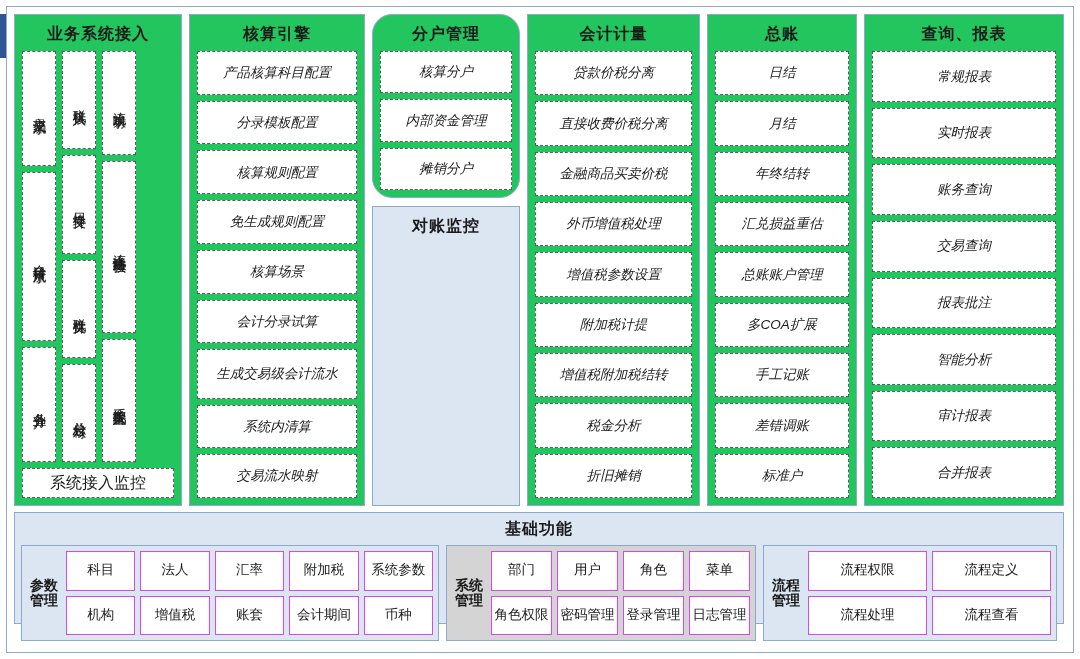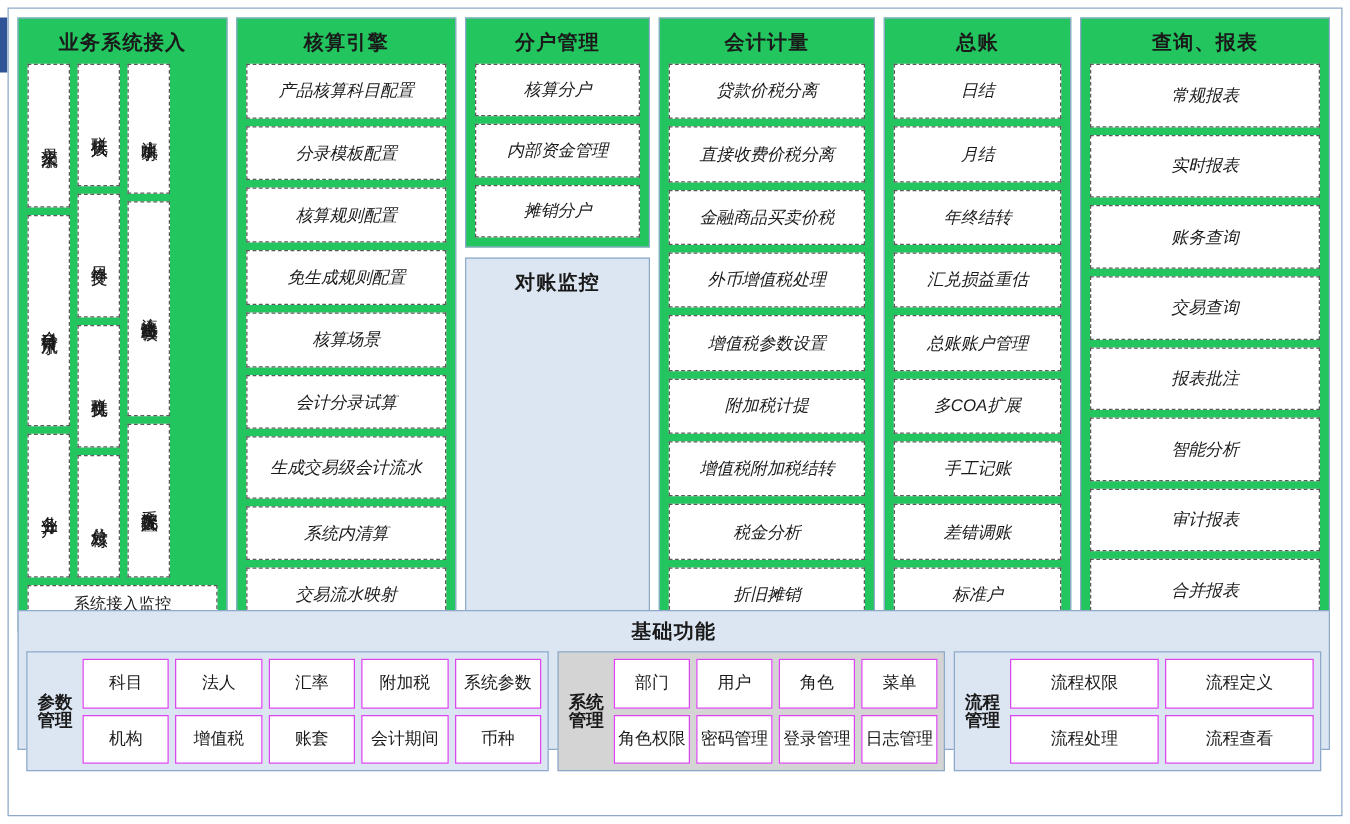--- a/index.html
+++ b/index.html
@@ -46,31 +46,31 @@
   .c1-colC{display:flex;flex-direction:column;gap:6px;width:34px;}
   .vbox{
     background:#fff;border:1px dashed #5a5a5a;box-sizing:border-box;
     writing-mode:vertical-rl;text-orientation:upright;
     display:flex;align-items:center;justify-content:center;
     font-size:13.5px;letter-spacing:1px;padding:3px 0;
   }
   .c1-wide{
     background:#fff;border:1px dashed #5a5a5a;box-sizing:border-box;
     height:30px;display:flex;align-items:center;justify-content:center;
-    font-size:13px;
+    font-size:16px;
     text-align:center;
   }
   
   .subcol{
     background:#dce6f2;border:1px solid #8ea9c9;box-sizing:border-box;
     display:flex;flex-direction:column;padding:6px 7px 7px 7px;margin-top:8px;flex:1;
   }
   
   .bottom{
-    position:absolute;left:14px;top:488px;width:1050px;height:112px;
+    position:absolute;left:14px;top:512px;width:1050px;height:112px;
     background:#dce6f2;border:1px solid #8ea9c9;box-sizing:border-box;
     padding:4px 6px 6px 6px;
   }
   .bottom-title{
     text-align:center;font-size:16px;font-weight:bold;padding:2px 0 5px 0;letter-spacing:1px;
   }
   .bottom-row{display:flex;gap:7px;height:96px;}
   .panel{
     border:1px solid #8ea9c9;box-sizing:border-box;display:flex;align-items:stretch;
     padding:5px;gap:5px;
@@ -134,21 +134,21 @@
         <div class="box" style="flex:1">免生成规则配置</div>
         <div class="box" style="flex:1">核算场景</div>
         <div class="box" style="flex:1">会计分录试算</div>
         <div class="box" style="flex:1.15">生成交易级会计流水</div>
         <div class="box" style="flex:1">系统内清算</div>
         <div class="box" style="flex:1">交易流水映射</div>
       </div>
     </div>
 
     <div style="flex:0 0 148px;display:flex;flex-direction:column;">
-      <div class="col" style="flex:0 0 184px;">
+      <div class="col" style="flex:0 0 184px;border-radius:20px;">
         <div class="col-title">分户管理</div>
         <div class="box-list">
           <div class="box" style="flex:1">核算分户</div>
           <div class="box" style="flex:1">内部资金管理</div>
           <div class="box" style="flex:1">摊销分户</div>
         </div>
       </div>
       <div class="subcol">
         <div class="col-title">对账监控</div>
       </div>

